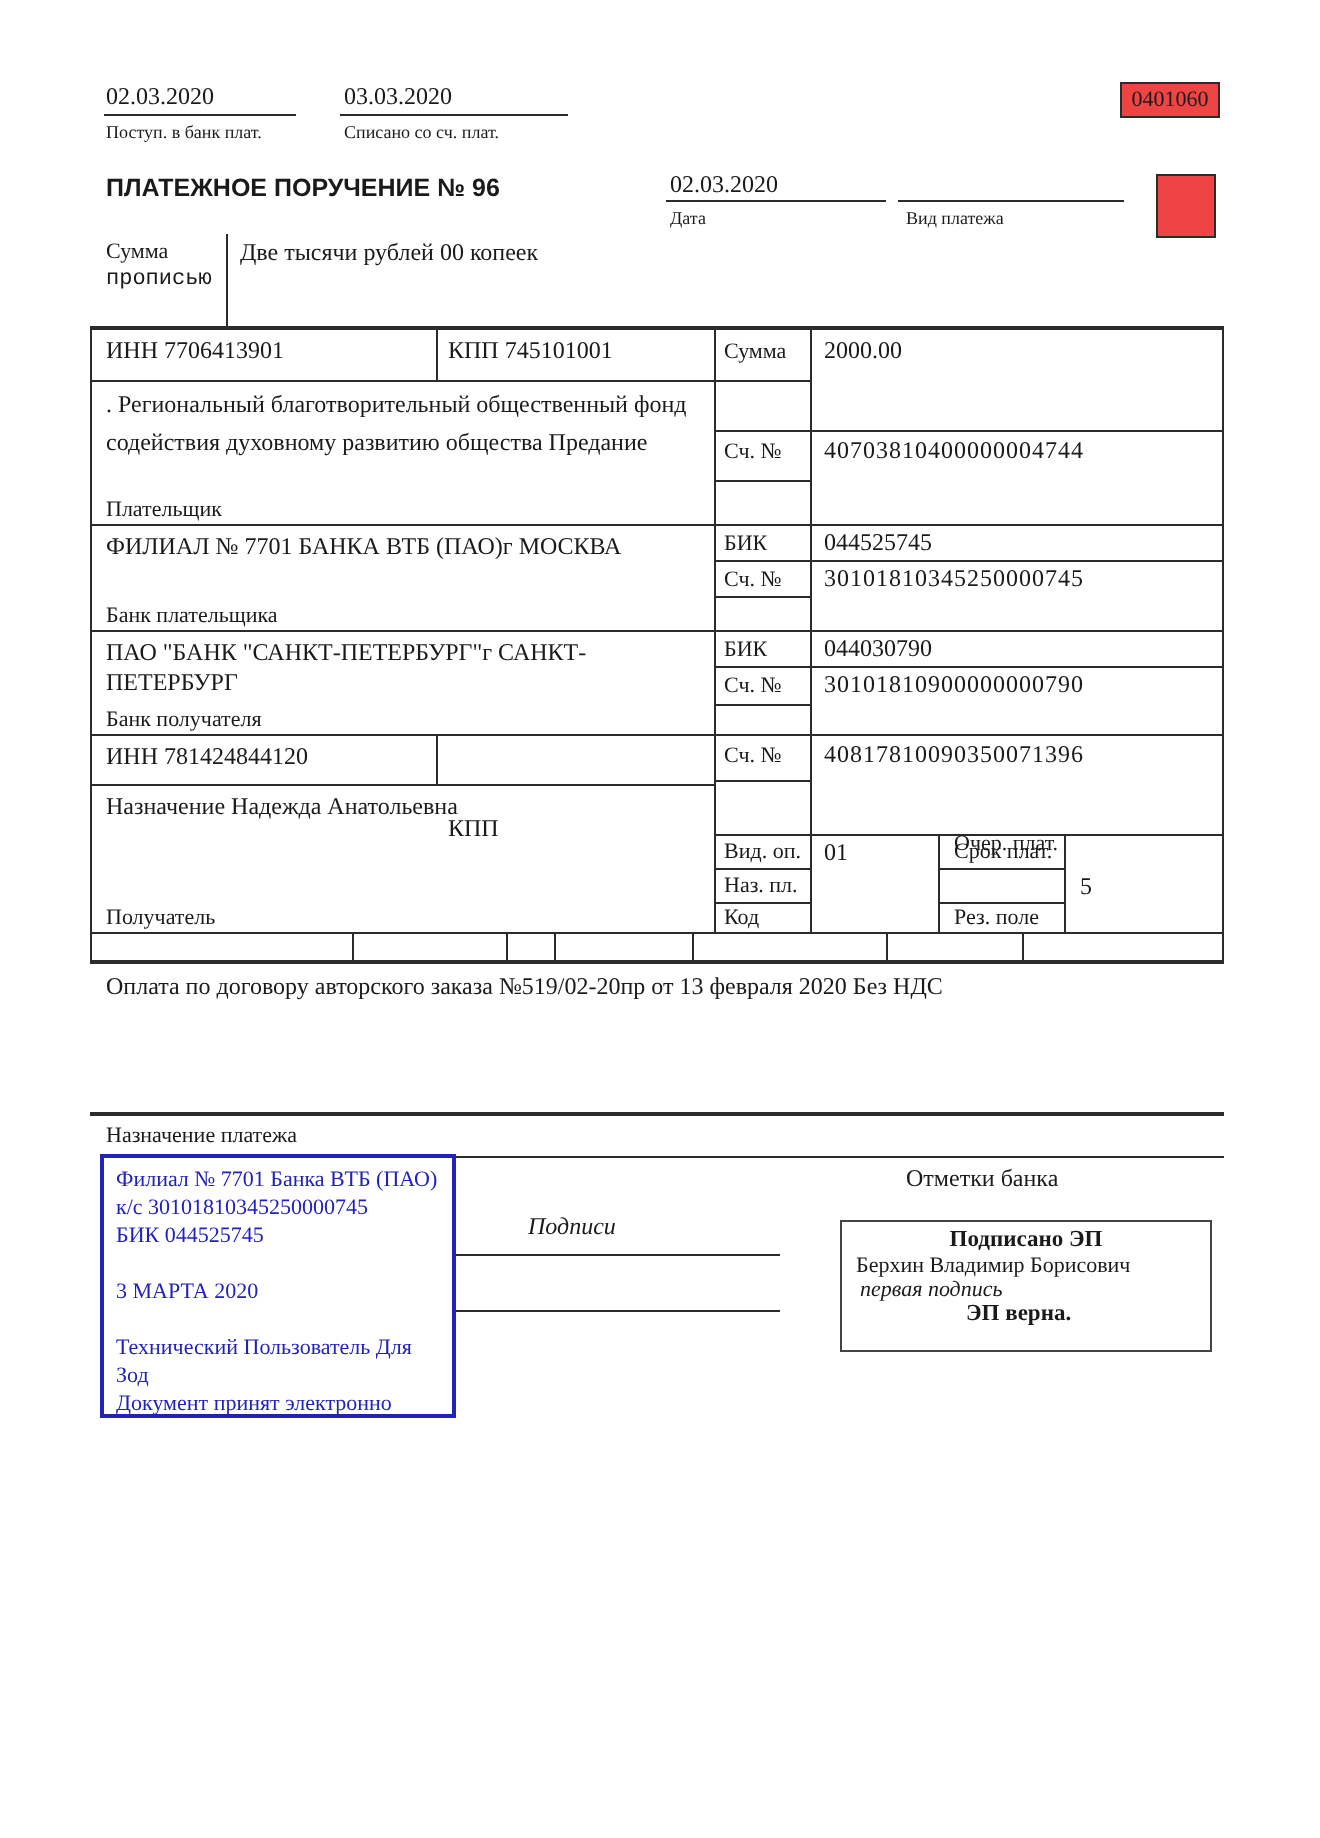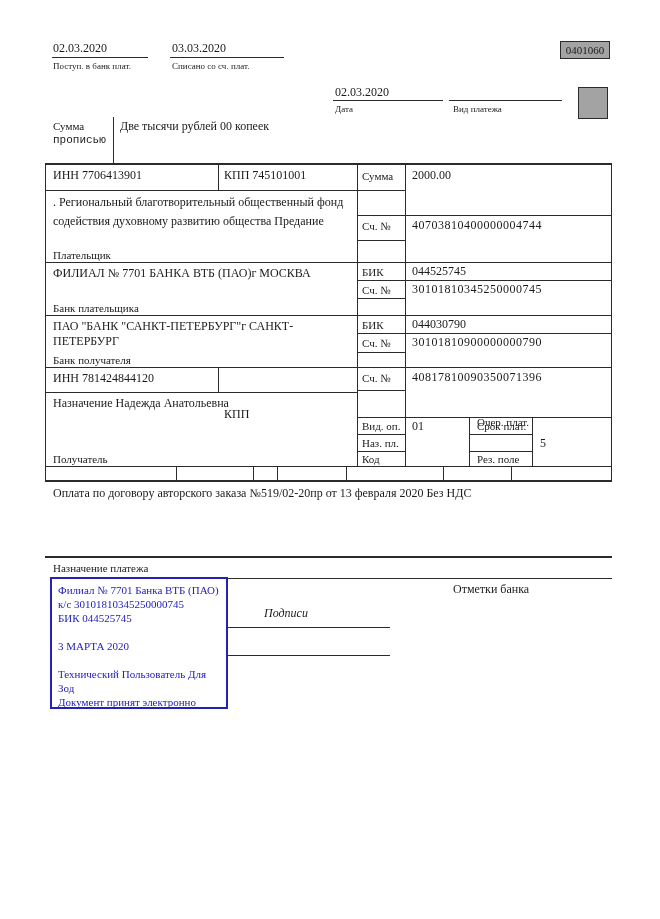--- a/index.html
+++ b/index.html
@@ -8,21 +8,21 @@
     font-family:"Liberation Serif","DejaVu Serif",serif;color:#1a1a1a;
     margin:0 auto;overflow:hidden;
   }
   .t   {position:absolute;font-size:12px;line-height:13px;white-space:nowrap;}
   .wrap{white-space:normal;}
   .sm  {position:absolute;font-size:9px;line-height:10px;white-space:nowrap;}
   .lbl {position:absolute;font-size:11px;line-height:12px;white-space:nowrap;}
   .hl  {position:absolute;background:#2b2b2b;height:1px;}
   .hl2 {position:absolute;background:#2b2b2b;height:2px;}
   .vl  {position:absolute;background:#2b2b2b;width:1px;}
-  .box {position:absolute;border:1px solid #2b2b2b;background:#a3a3a3;}
+  .box {position:absolute;border:1px solid #2b2b2b;background:#ef4444;}
   .title{
     position:absolute;font-family:"Liberation Sans","DejaVu Sans",sans-serif;
     font-weight:bold;font-size:12.5px;white-space:nowrap;
   }
   #stamp{
     position:absolute;left:50px;top:577px;width:178px;height:132px;
     border:2px solid #2222bb;background:#fff;color:#2222bb;
     padding:4px 0 0 6px;box-sizing:border-box;z-index:3;
   }
   .stamp-line{font-size:11px;line-height:14px;height:14px;white-space:nowrap;}
@@ -44,20 +44,21 @@
   <div class="t" style="left:53px;top:42px;">02.03.2020</div>
   <div class="hl" style="left:52px;top:57px;width:96px;"></div>
   <div class="sm" style="left:53px;top:61px;">Поступ. в банк плат.</div>
 
   <div class="t" style="left:172px;top:42px;">03.03.2020</div>
   <div class="hl" style="left:170px;top:57px;width:114px;"></div>
   <div class="sm" style="left:172px;top:61px;">Списано со сч. плат.</div>
 
   <div class="box" style="left:560px;top:41px;width:48px;height:16px;font-size:11px;line-height:16px;text-align:center;">0401060</div>
 
+  <div class="title" style="left:53px;top:87px;">ПЛАТЕЖНОЕ ПОРУЧЕНИЕ № 96</div>
   <div class="t" style="left:335px;top:86px;">02.03.2020</div>
   <div class="hl" style="left:333px;top:100px;width:110px;"></div>
   <div class="sm" style="left:335px;top:104px;">Дата</div>
   <div class="hl" style="left:449px;top:100px;width:113px;"></div>
   <div class="sm" style="left:453px;top:104px;">Вид платежа</div>
   <div class="box" style="left:578px;top:87px;width:28px;height:30px;"></div>
 
   <div class="lbl" style="left:53px;top:120px;">Сумма</div>
   <div class="lbl" style="left:53px;top:134px;font-family:Liberation Mono, monospace;">прописью</div>
   <div class="vl" style="left:113px;top:117px;height:47px;"></div>
@@ -155,14 +156,20 @@
     <div class="stamp-line">к/с 30101810345250000745</div>
     <div class="stamp-line">БИК 044525745</div>
     <div class="stamp-line"></div>
     <div class="stamp-line">3 МАРТА 2020</div>
     <div class="stamp-line"></div>
     <div class="stamp-line">Технический Пользователь Для</div>
     <div class="stamp-line">Зод</div>
     <div class="stamp-line">Документ принят электронно</div>
   </div>
 
+  <div id="bank-marks-box">
+    <div class="bm-title">Подписано ЭП</div>
+    <div class="bm-name">Берхин Владимир Борисович</div>
+    <div class="bm-italic">первая подпись</div>
+    <div class="bm-valid">ЭП верна.</div>
+  </div>
 
 </div>
 
 </body></html>

